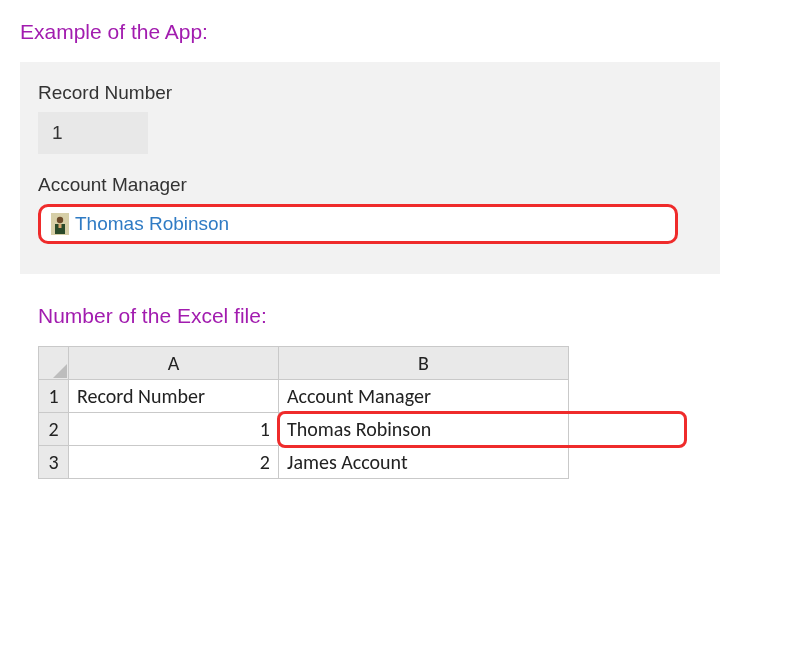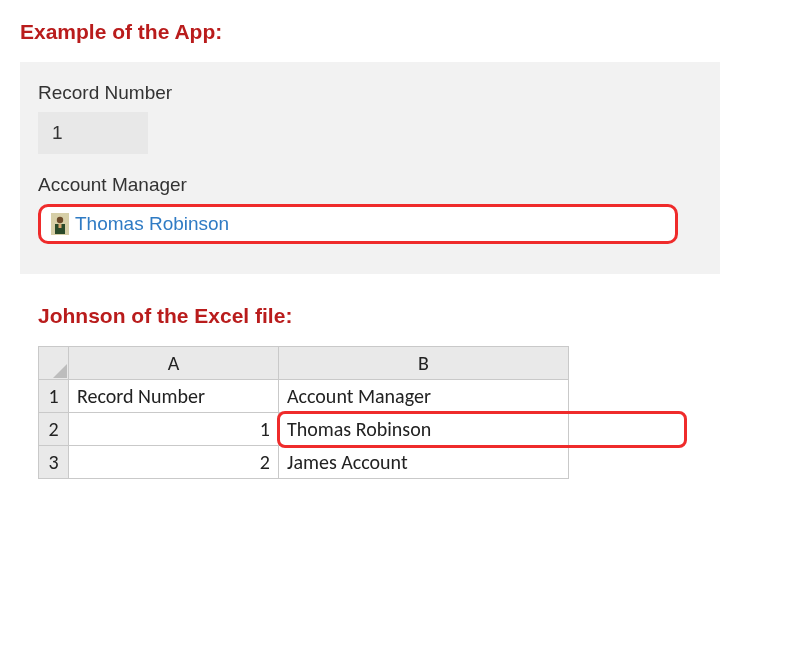--- a/index.html
+++ b/index.html
@@ -6,23 +6,23 @@
   body {
     margin: 0;
     padding: 20px;
     font-family: Verdana, Geneva, sans-serif;
     background: #fff;
     width: 796px;
     height: 658px;
     position: relative;
   }
   .heading {
-    font-weight: bold;
+    font-weight: normal;
     font-size: 21px;
-    color: #b91c1c;
+    color: #a21caf;
     margin: 0 0 18px 0;
   }
   .app-panel {
     background: #f2f2f2;
     padding: 20px 18px 30px 18px;
     width: 700px;
     margin-left: 0px;
     margin-bottom: 30px;
   }
   .field-label {
@@ -134,21 +134,21 @@
         <rect x="0" y="0" width="18" height="22" fill="#d6cfa8"></rect>
         <circle cx="9" cy="7" r="3.2" fill="#6b4a2a"></circle>
         <rect x="4" y="11" width="10" height="10" fill="#2a4a2a"></rect>
         <rect x="7.5" y="11" width="3" height="4" fill="#d9a871"></rect>
       </svg>
     </span>
     <span class="manager-name">Thomas Robinson</span>
   </div>
 </div>
 
-<div class="heading" style="margin-left:18px;">Johnson of the Excel file:</div>
+<div class="heading" style="margin-left:18px;">Number of the Excel file:</div>
 
 <div class="excel-wrap">
   <table class="excel-table">
     <tbody>
         <tr>
       <th class="corner-cell">
         <svg width="14" height="14" viewBox="0 0 14 14">
           <polygon points="14,0 14,14 0,14" fill="#bdbdbd"></polygon>
         </svg>
       </th>

